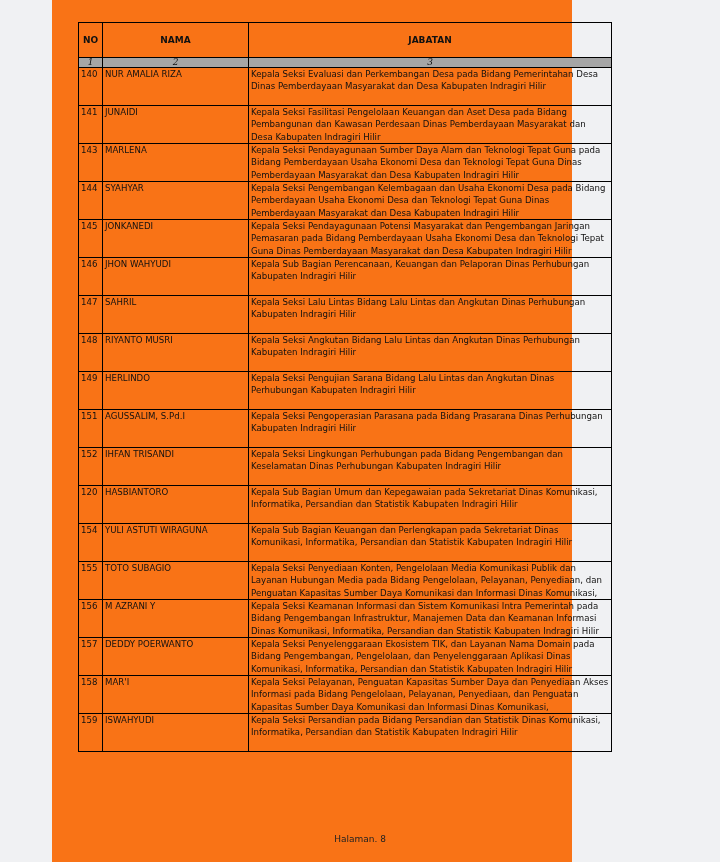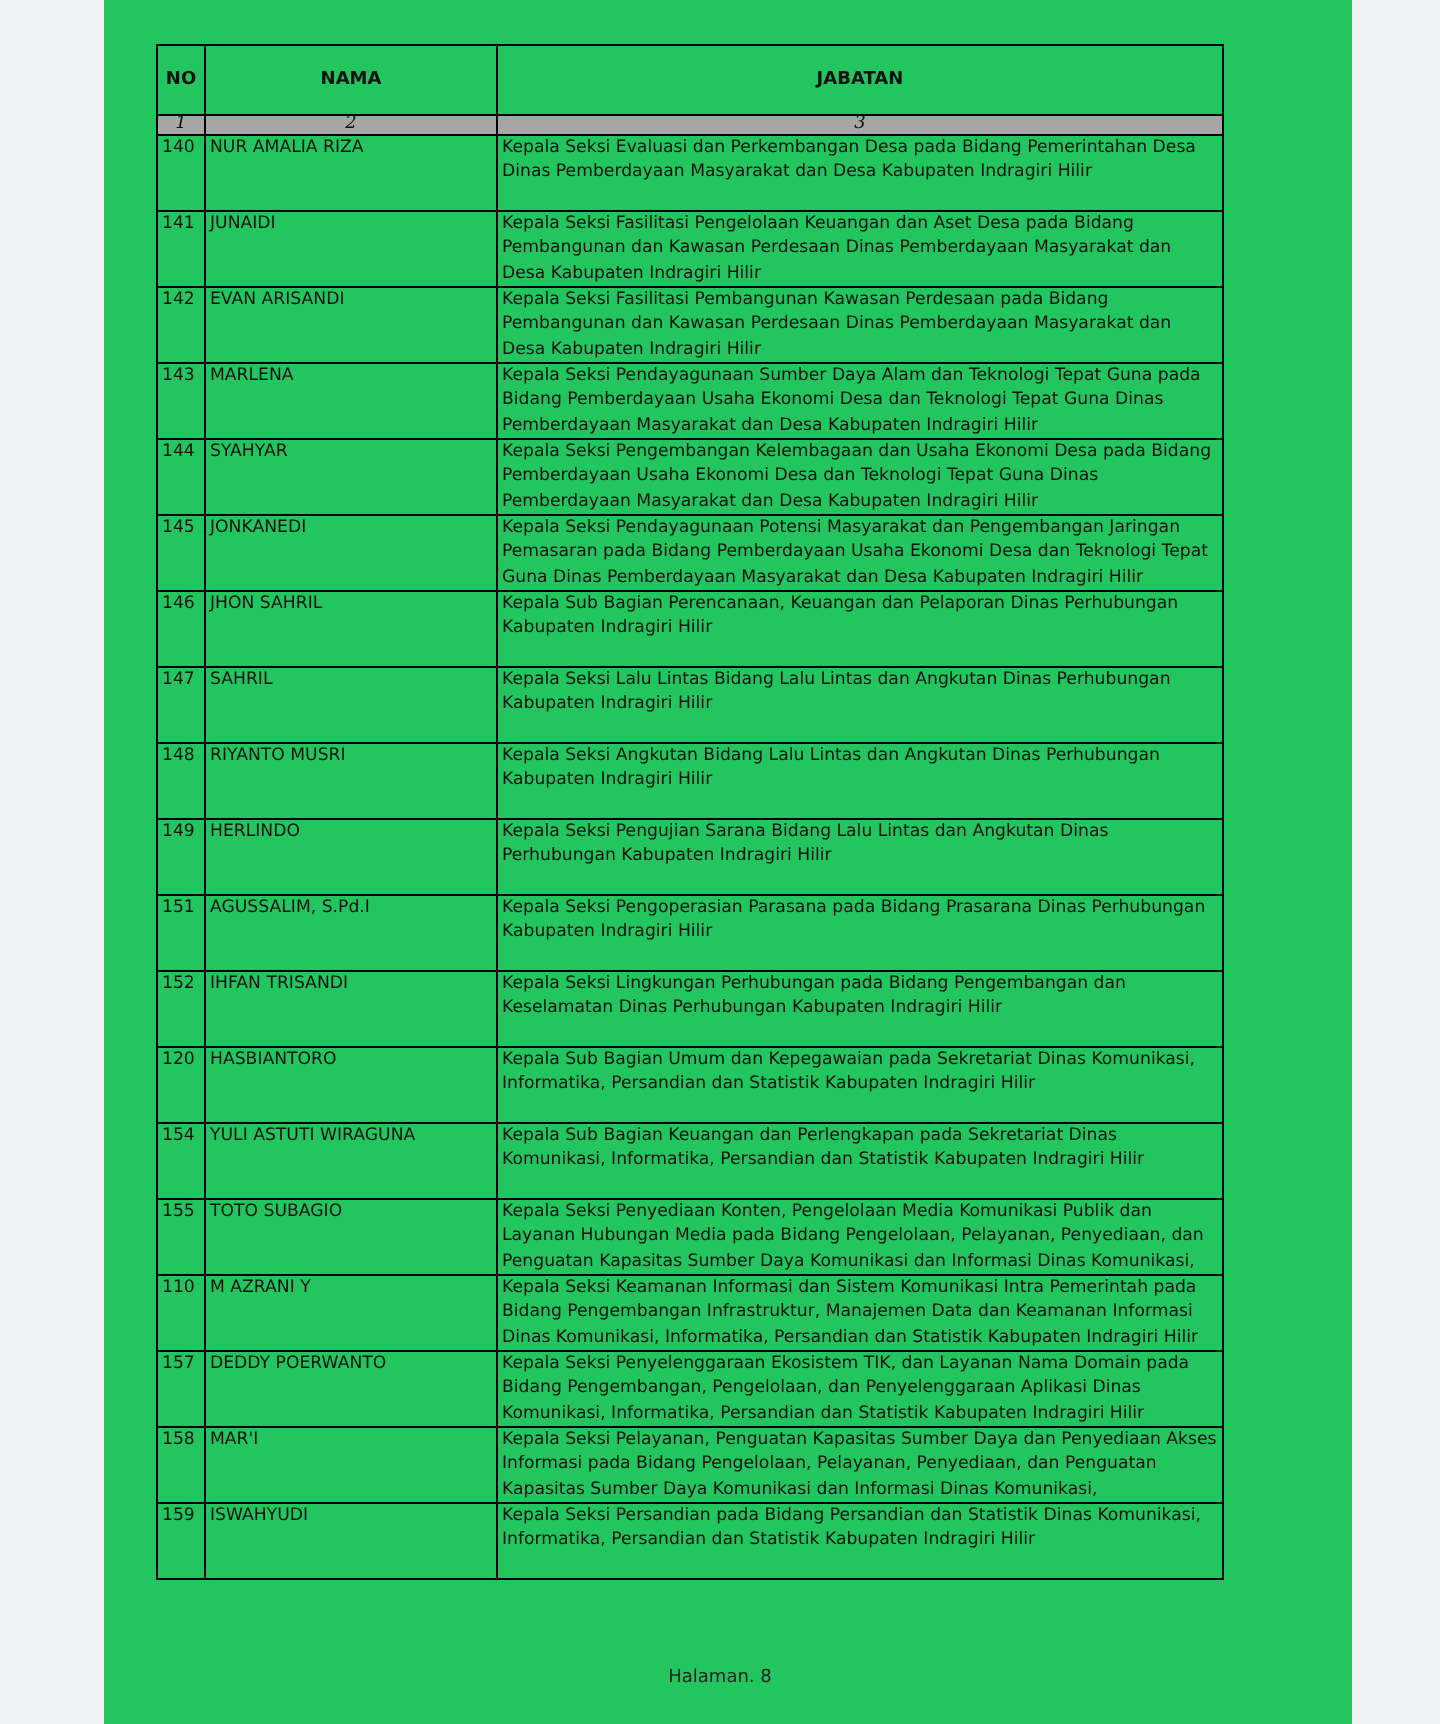--- a/index.html
+++ b/index.html
@@ -11,23 +11,23 @@
       height: 862px;
       background: #f0f1f3;
       position: relative;
       overflow: hidden;
       font-family: "DejaVu Sans", "Liberation Sans", sans-serif;
     }
     .page {
       position: absolute;
       left: 52px;
       top: 0;
-      width: 624px;
+      width: 520px;
       height: 862px;
-      background: #22c55e;
+      background: #f97316;
     }
     table.roster {
       position: absolute;
       left: 26px;
       top: 22px;
       width: 533px;
       border-collapse: collapse;
       table-layout: fixed;
       font-size: 8.6px;
       color: #111;
@@ -108,27 +108,20 @@
           </td>
         </tr>
       <tr class="r3">
           <td class="no">141</td>
           <td class="nama">JUNAIDI</td>
           <td class="jab">
             <div class="cell-clip">Kepala Seksi Fasilitasi Pengelolaan Keuangan dan Aset Desa pada Bidang Pembangunan dan Kawasan Perdesaan Dinas Pemberdayaan Masyarakat dan Desa Kabupaten Indragiri Hilir</div>
           </td>
         </tr>
       <tr class="r3">
-          <td class="no">142</td>
-          <td class="nama">EVAN ARISANDI</td>
-          <td class="jab">
-            <div class="cell-clip">Kepala Seksi Fasilitasi Pembangunan Kawasan Perdesaan pada Bidang Pembangunan dan Kawasan Perdesaan Dinas Pemberdayaan Masyarakat dan Desa Kabupaten Indragiri Hilir</div>
-          </td>
-        </tr>
-      <tr class="r3">
           <td class="no">143</td>
           <td class="nama">MARLENA</td>
           <td class="jab">
             <div class="cell-clip">Kepala Seksi Pendayagunaan Sumber Daya Alam dan Teknologi Tepat Guna pada Bidang Pemberdayaan Usaha Ekonomi Desa dan Teknologi Tepat Guna Dinas Pemberdayaan Masyarakat dan Desa Kabupaten Indragiri Hilir</div>
           </td>
         </tr>
       <tr class="r3">
           <td class="no">144</td>
           <td class="nama">SYAHYAR</td>
           <td class="jab">
@@ -137,21 +130,21 @@
         </tr>
       <tr class="r3">
           <td class="no">145</td>
           <td class="nama">JONKANEDI</td>
           <td class="jab">
             <div class="cell-clip">Kepala Seksi Pendayagunaan Potensi Masyarakat dan Pengembangan Jaringan Pemasaran pada Bidang Pemberdayaan Usaha Ekonomi Desa dan Teknologi Tepat Guna Dinas Pemberdayaan Masyarakat dan Desa Kabupaten Indragiri Hilir</div>
           </td>
         </tr>
       <tr class="r2">
           <td class="no">146</td>
-          <td class="nama">JHON SAHRIL</td>
+          <td class="nama">JHON WAHYUDI</td>
           <td class="jab">
             <div class="cell-clip">Kepala Sub Bagian Perencanaan, Keuangan dan Pelaporan Dinas Perhubungan Kabupaten Indragiri Hilir</div>
           </td>
         </tr>
       <tr class="r2">
           <td class="no">147</td>
           <td class="nama">SAHRIL</td>
           <td class="jab">
             <div class="cell-clip">Kepala Seksi Lalu Lintas Bidang Lalu Lintas dan Angkutan Dinas Perhubungan Kabupaten Indragiri Hilir</div>
           </td>
@@ -199,21 +192,21 @@
           </td>
         </tr>
       <tr class="r3">
           <td class="no">155</td>
           <td class="nama">TOTO SUBAGIO</td>
           <td class="jab">
             <div class="cell-clip">Kepala Seksi Penyediaan Konten, Pengelolaan Media Komunikasi Publik dan Layanan Hubungan Media pada Bidang Pengelolaan, Pelayanan, Penyediaan, dan Penguatan Kapasitas Sumber Daya Komunikasi dan Informasi Dinas Komunikasi,</div>
           </td>
         </tr>
       <tr class="r3">
-          <td class="no">110</td>
+          <td class="no">156</td>
           <td class="nama">M AZRANI Y</td>
           <td class="jab">
             <div class="cell-clip">Kepala Seksi Keamanan Informasi dan Sistem Komunikasi Intra Pemerintah pada Bidang Pengembangan Infrastruktur, Manajemen Data dan Keamanan Informasi Dinas Komunikasi, Informatika, Persandian dan Statistik Kabupaten Indragiri Hilir</div>
           </td>
         </tr>
       <tr class="r3">
           <td class="no">157</td>
           <td class="nama">DEDDY POERWANTO</td>
           <td class="jab">
             <div class="cell-clip">Kepala Seksi Penyelenggaraan Ekosistem TIK, dan Layanan Nama Domain pada Bidang Pengembangan, Pengelolaan, dan Penyelenggaraan Aplikasi Dinas Komunikasi, Informatika, Persandian dan Statistik Kabupaten Indragiri Hilir</div>

